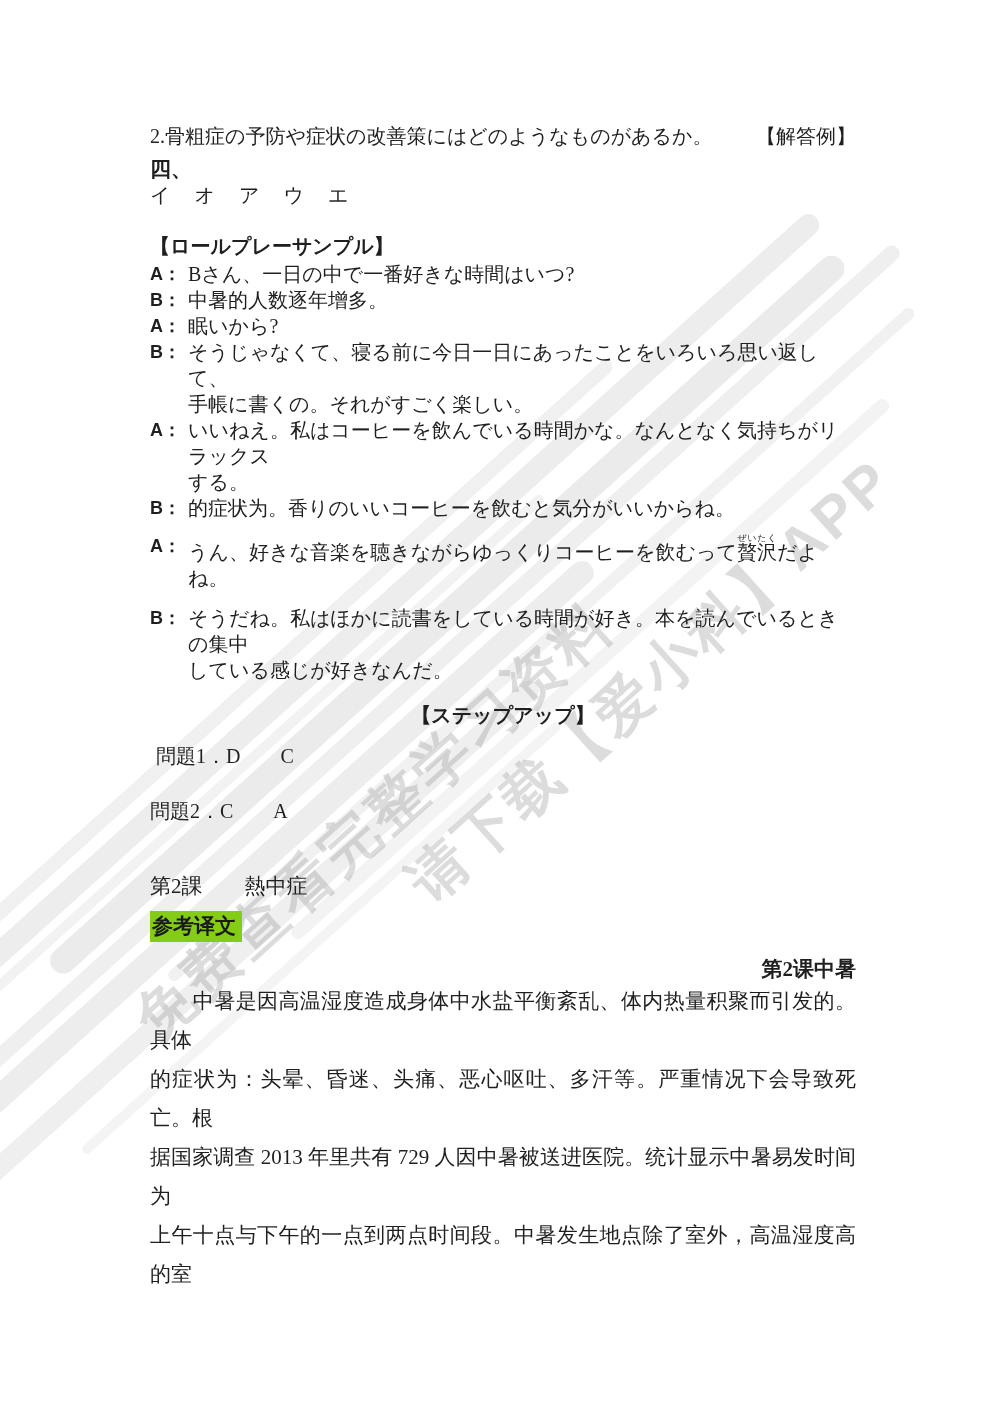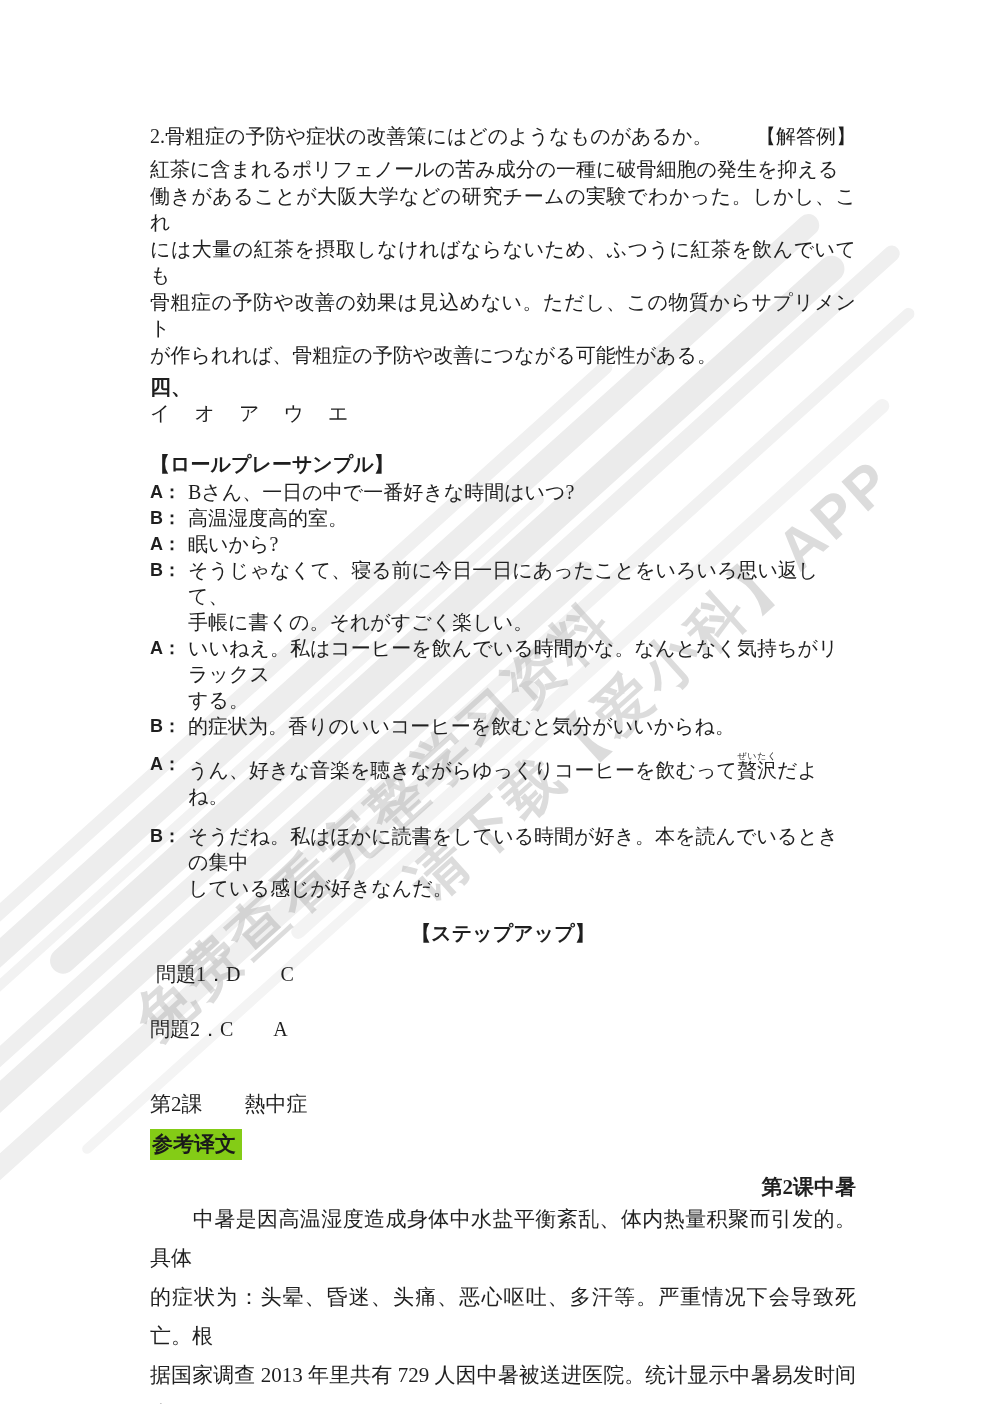--- a/index.html
+++ b/index.html
@@ -75,39 +75,34 @@
 <div class="wm wm1">免费查看完整学习资料</div>
 <div class="wm wm2">请下载【爱小科】APP</div>
 
 <div class="content">
 
   <div class="qrow">
     <span>2.骨粗症の予防や症状の改善策にはどのようなものがあるか。</span>
     <span>【解答例】</span>
   </div>
 
-  <div class="answer-par pre">紅茶に含まれるポリフェノールの苦み成分の一種に破骨細胞の発生を抑える
-働きがあることが大阪大学などの研究チームの実験でわかった。しかし、これ
-には大量の紅茶を摂取しなければならないため、ふつうに紅茶を飲んでいても
-骨粗症の予防や改善の効果は見込めない。ただし、この物質からサプリメント
-が作られれば、骨粗症の予防や改善につながる可能性がある。</div>
 
   <div class="h-four">四、</div>
   <div class="kata-row">イ　オ　ア　ウ　エ</div>
 
   <div class="black-tag tag-roleplay">【ロールプレーサンプル】</div>
 
   <div class="dialogue">
     <div class="dline">
       <span class="spk">A：</span>
       <span class="dtext pre">Bさん、一日の中で一番好きな時間はいつ?</span>
     </div>
     <div class="dline">
       <span class="spk">B：</span>
-      <span class="dtext pre">高温湿度高的室。</span>
+      <span class="dtext pre">中暑的人数逐年增多。</span>
     </div>
     <div class="dline">
       <span class="spk">A：</span>
       <span class="dtext pre">眠いから?</span>
     </div>
     <div class="dline">
       <span class="spk">B：</span>
       <span class="dtext pre">そうじゃなくて、寝る前に今日一日にあったことをいろいろ思い返して、
 手帳に書くの。それがすごく楽しい。</span>
     </div>

